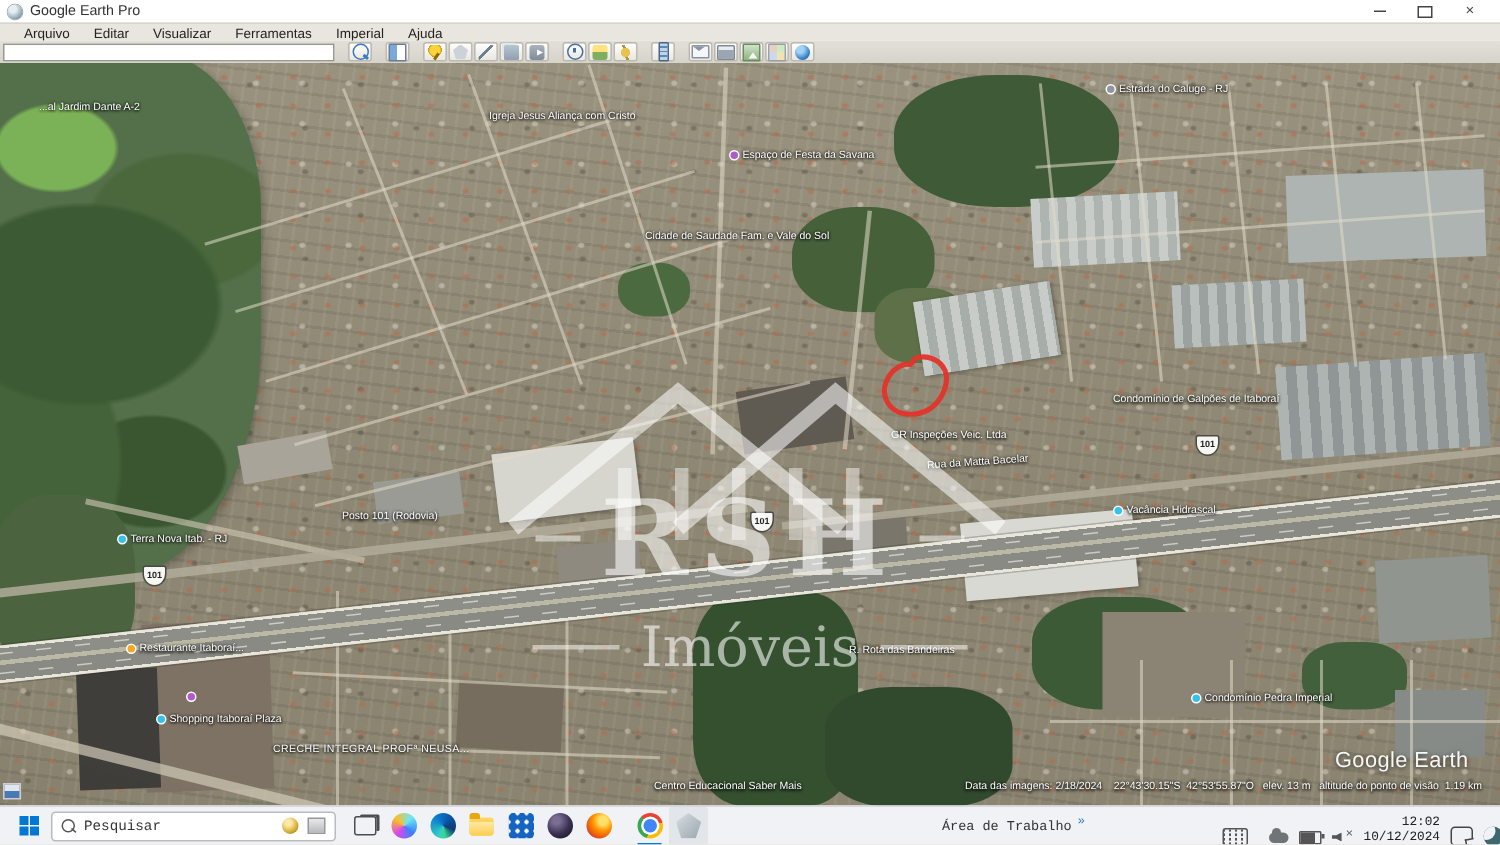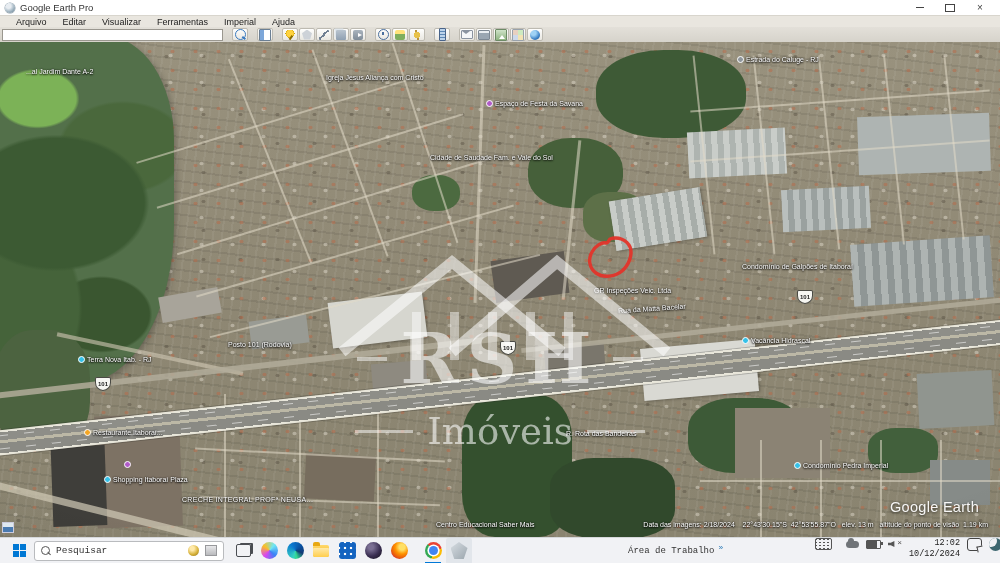--- a/index.html
+++ b/index.html
@@ -135,21 +135,21 @@
   .ic-firefox{border-radius:50%;background:radial-gradient(circle at 65% 30%,#ffe066 0 18%,#ff9400 42%,#e8590c 68%,#c2185b 92%);}
   .ic-chrome{border-radius:50%;background:conic-gradient(from -45deg,#ea4335 0 120deg,#fbbc05 0 240deg,#34a853 0 360deg);position:relative;}
   .ic-chrome::after{content:"";position:absolute;left:4px;top:4px;width:9px;height:9px;border-radius:50%;background:#4285f4;box-shadow:0 0 0 1.6px #fff;}
   .ic-google-earth-pro{background:linear-gradient(135deg,#d7dde2,#9aa5ad);clip-path:polygon(50% 0,100% 35%,78% 100%,22% 100%,0 35%);}
   .tb-cell.active::after{content:"";position:absolute;left:5px;bottom:0;width:16px;height:2px;background:#0078d7;}
   .tb-cell.running{background:#e2e6eb;border-radius:2px;}
   .tb-cell.sep{margin-left:8px;}
 
   .desk-label{position:absolute;left:628px;top:0;height:26px;display:flex;align-items:center;font-size:9px;color:#333;gap:4px;}
   .desk-chev{color:#2a7ab8;font-size:8px;position:relative;top:-4px;}
-  .tray{position:absolute;right:0;top:0;height:26px;display:flex;align-items:flex-start;gap:7px;padding-right:4px;}
+  .tray{position:absolute;right:0;top:0;height:26px;display:flex;align-items:flex-end;gap:7px;padding-right:4px;}
   .tr{display:flex;align-items:center;justify-content:center;}
   .tr-keyboard{width:15px;height:10px;border:1px solid #555;border-radius:2px;background:
       radial-gradient(circle,#555 .8px,transparent 1px) 2px 2px/4px 3px repeat;}
   .tr-chevron-up{font-size:9px;color:#444;}
   .tr-onedrive{width:13px;height:7px;background:#707478;border-radius:4px;position:relative;}
   .tr-onedrive::before{content:"";position:absolute;left:2px;top:-3px;width:6px;height:6px;border-radius:50%;background:#707478;}
   .tr-battery{width:13px;height:7px;border:1px solid #555;border-radius:1px;position:relative;background:linear-gradient(90deg,#555 0 75%,transparent 75%);}
   .tr-battery::after{content:"";position:absolute;right:-3px;top:1.5px;width:2px;height:3px;background:#555;}
   .tr-volume{position:relative;width:14px;height:10px;}
   .tr-volume::before{content:"";position:absolute;left:0;top:2px;width:8px;height:6px;background:#555;clip-path:polygon(0 30%,35% 30%,80% 0,80% 100%,35% 70%,0 70%);}

